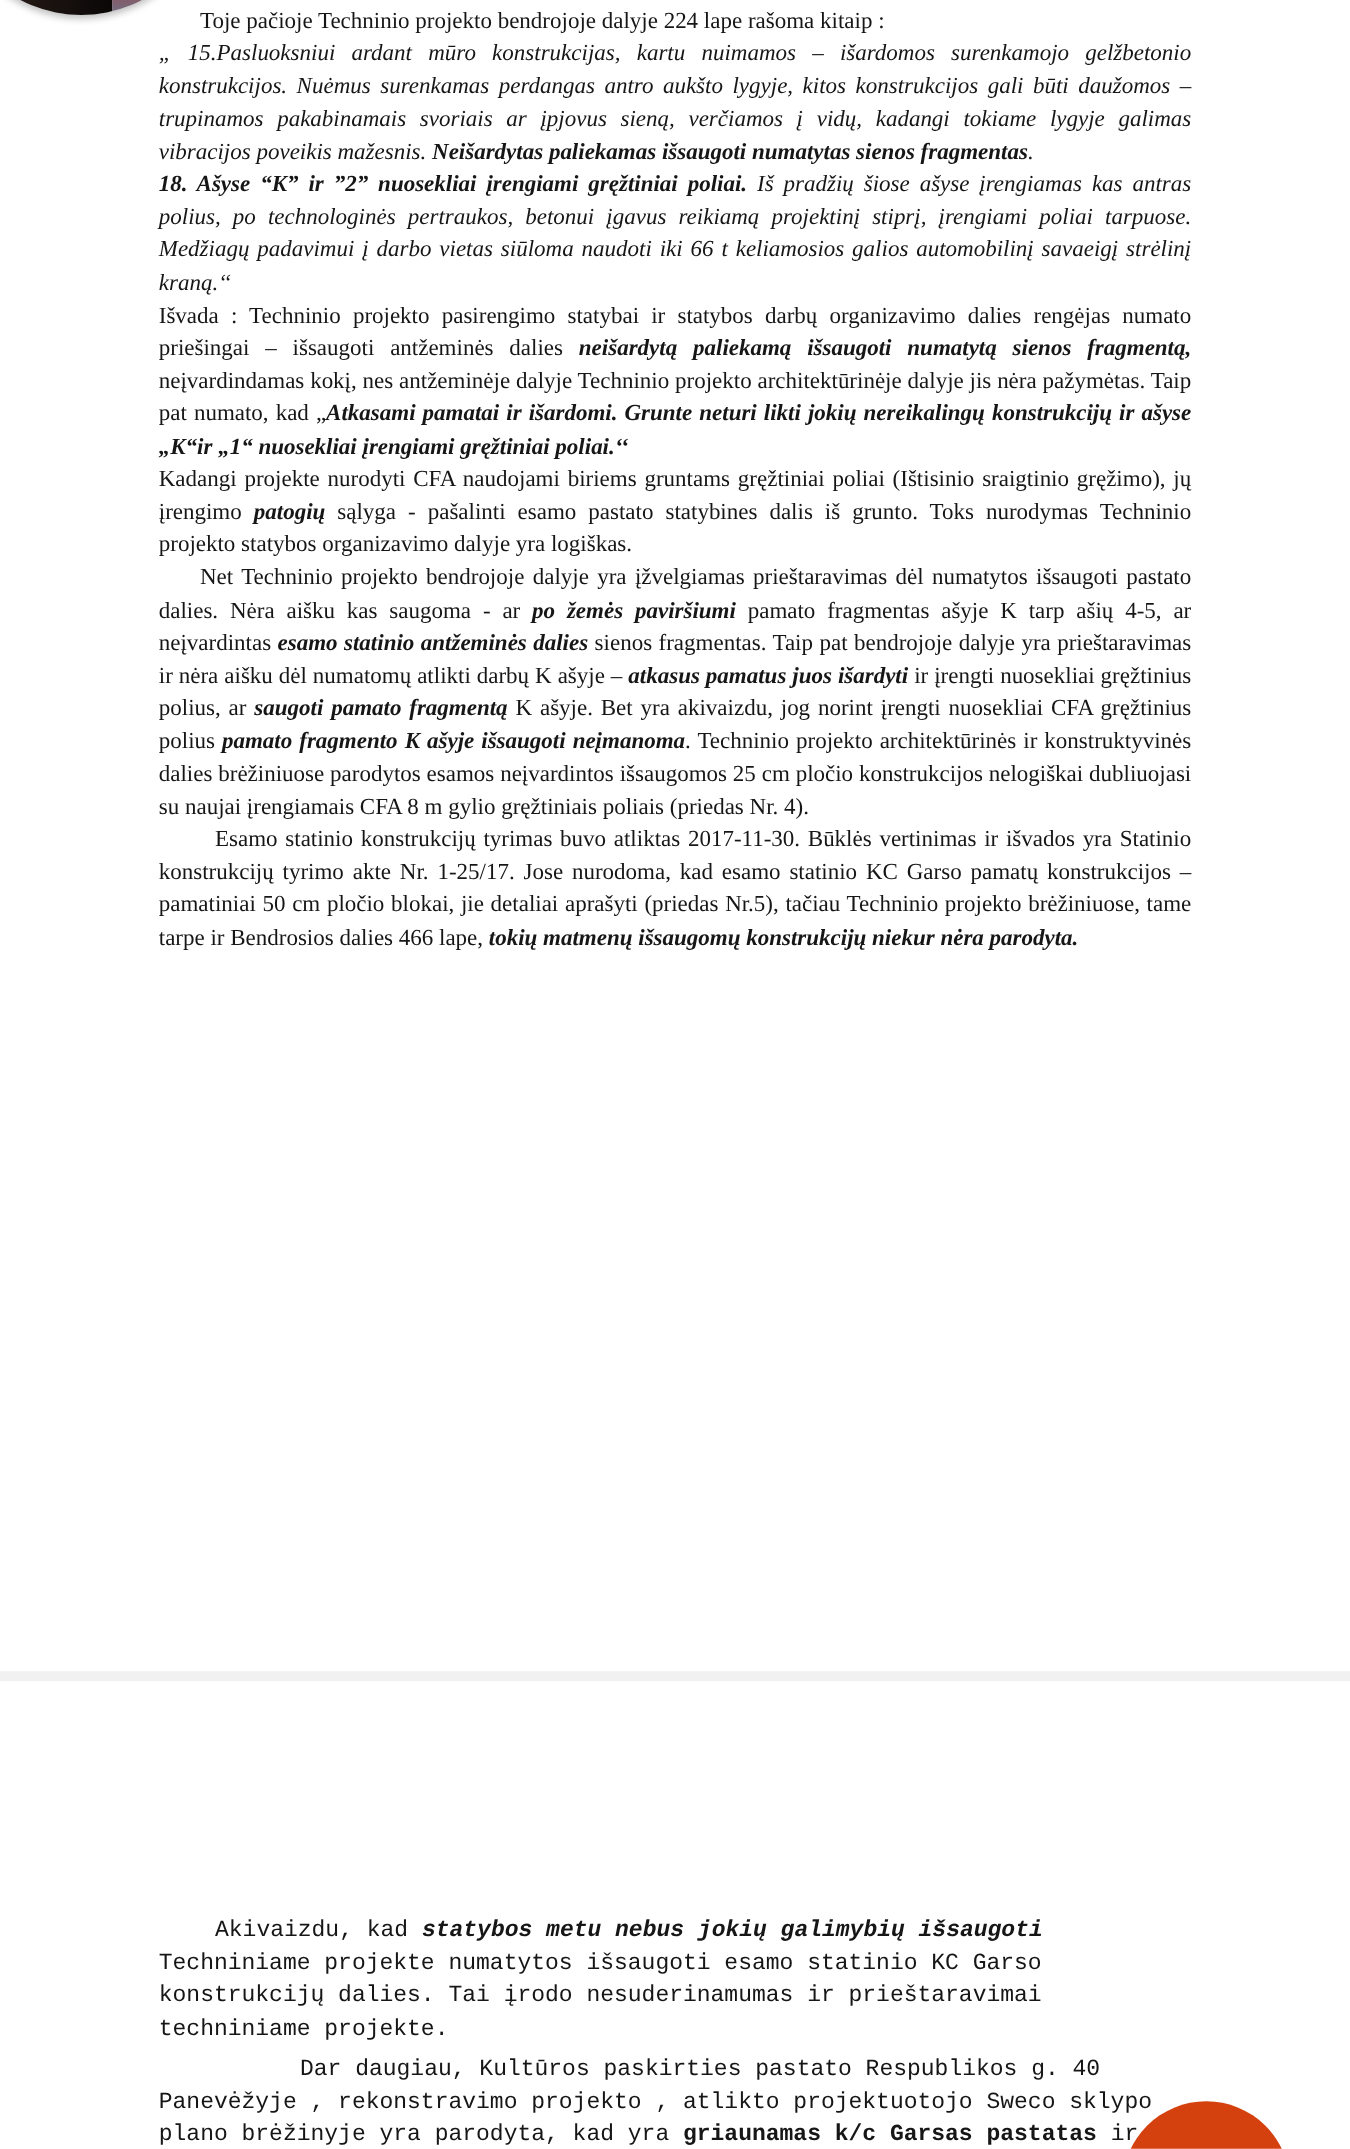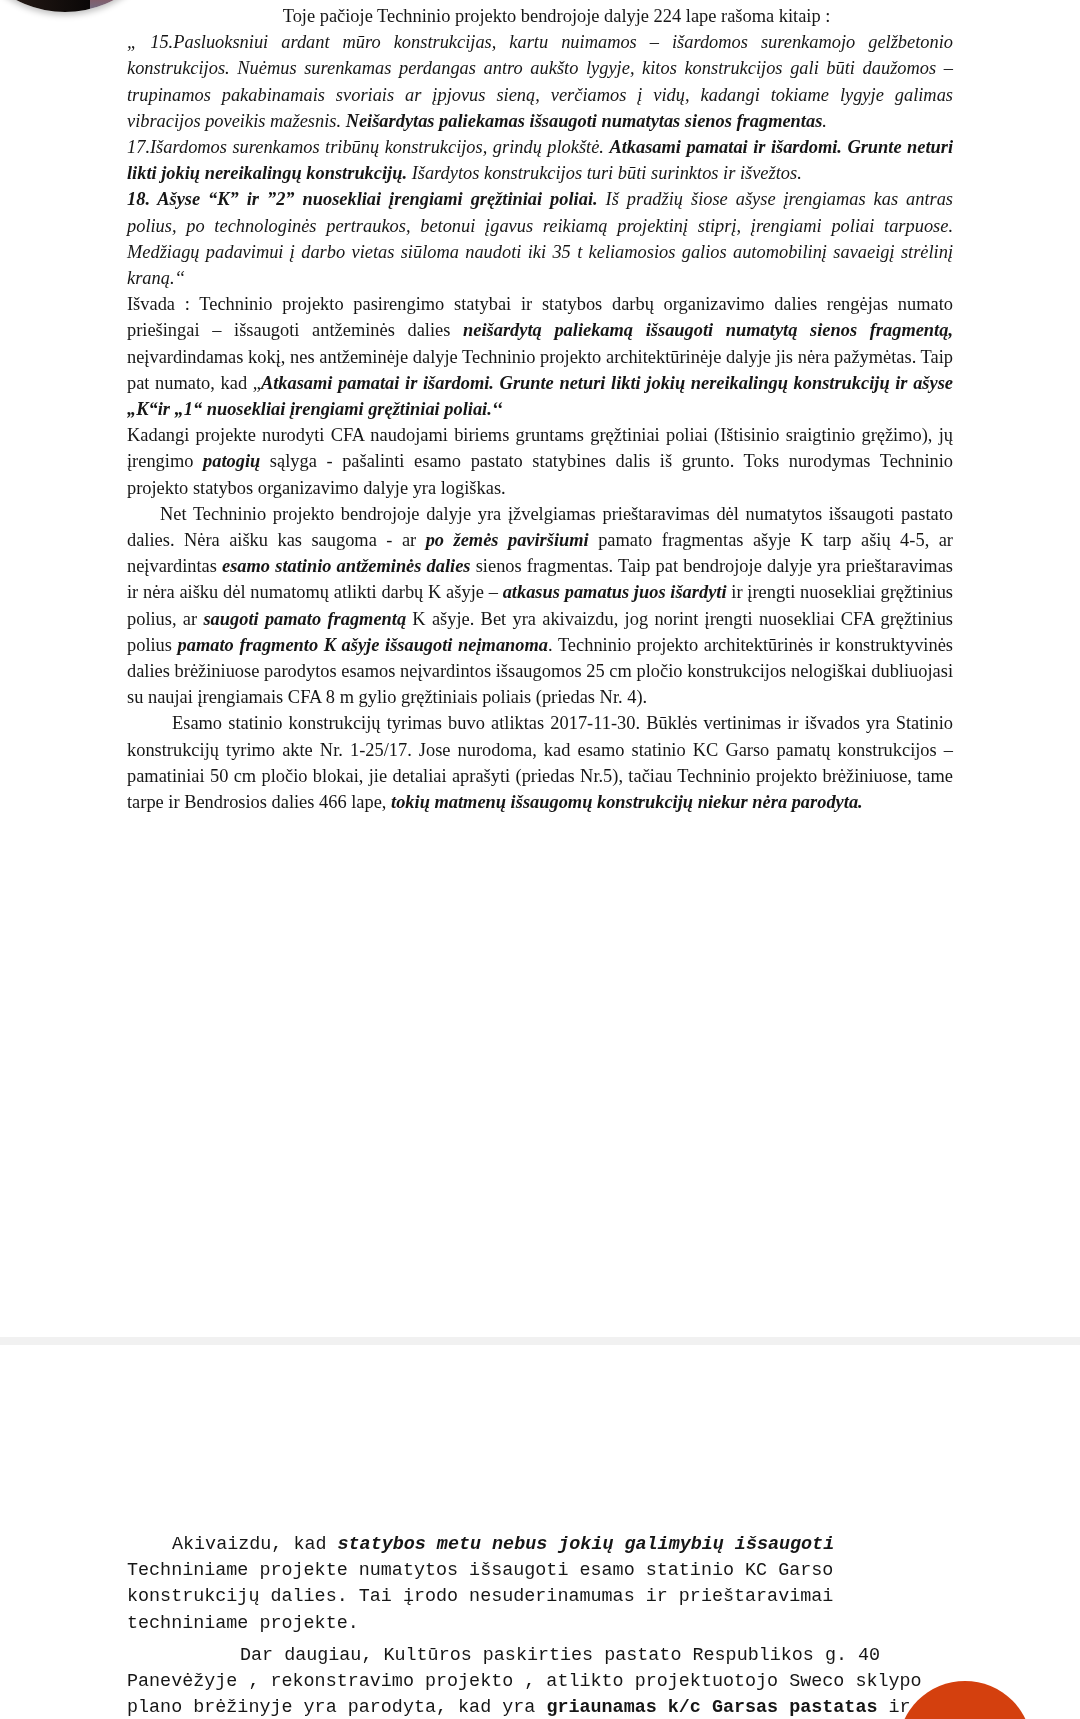--- a/index.html
+++ b/index.html
@@ -46,21 +46,21 @@
     }
     .text-block p {
       margin: 0;
     }
     .indent { text-indent: 33px; }
     .indent-lg { text-indent: 45px; }
     .indent-xl { text-indent: 113px; }
     .it { font-style: italic; }
     .b { font-weight: bold; }
     .bi { font-weight: bold; font-style: italic; }
-    .left { text-align: center; }
+    .left { text-align: left; }
 
     .block-page1 { top: 3px; }
     .block-page2 { top: 1532px; width: 830px; text-align: left; font-family: Liberation Mono, monospace; }
 
     .orange-circle {
       position: absolute;
       left: 898px;
       top: 1681px;
       width: 134px;
       height: 134px;
@@ -72,22 +72,21 @@
 <body>
 
 <div class="avatar-corner">
   <div class="dark"></div>
   <div class="red"></div>
 </div>
 
 <div class="text-block block-page1">
   <p class="indent left">Toje  pačioje Techninio projekto bendrojoje  dalyje  224 lape rašoma kitaip :</p>
   <p class="it"><span>„ 15.Pasluoksniui ardant mūro konstrukcijas, kartu nuimamos – išardomos surenkamojo gelžbetonio konstrukcijos. Nuėmus surenkamas perdangas antro aukšto lygyje, kitos konstrukcijos gali būti daužomos – trupinamos pakabinamais svoriais ar įpjovus sieną, verčiamos į vidų, kadangi tokiame lygyje galimas vibracijos poveikis mažesnis. </span><span class="bi">Neišardytas paliekamas išsaugoti numatytas sienos fragmentas</span><span>.</span></p>
-  <p class="it"><span>17.Išardomos surenkamos tribūnų konstrukcijos, grindų plokštė. </span><span class="bi">Atkasami pamatai ir išardomi. Grunte neturi likti jokių nereikalingų konstrukcijų.</span><span> Išardytos konstrukcijos turi būti surinktos ir išvežtos.</span></p>
-  <p class="it"><span class="bi">18. Ašyse “K” ir ”2” nuosekliai įrengiami gręžtiniai poliai.</span><span> Iš pradžių šiose ašyse įrengiamas kas antras polius, po technologinės pertraukos, betonui įgavus reikiamą projektinį stiprį, įrengiami poliai tarpuose. Medžiagų padavimui į darbo vietas siūloma naudoti iki 35 t keliamosios galios automobilinį savaeigį strėlinį kraną.‘‘</span></p>
+  <p class="it"><span class="bi">18. Ašyse “K” ir ”2” nuosekliai įrengiami gręžtiniai poliai.</span><span> Iš pradžių šiose ašyse įrengiamas kas antras polius, po technologinės pertraukos, betonui įgavus reikiamą projektinį stiprį, įrengiami poliai tarpuose. Medžiagų padavimui į darbo vietas siūloma naudoti iki 66 t keliamosios galios automobilinį savaeigį strėlinį kraną.‘‘</span></p>
   <p><span>Išvada :  Techninio projekto pasirengimo statybai ir statybos darbų organizavimo dalies  rengėjas numato priešingai – išsaugoti antžeminės dalies </span><span class="bi">neišardytą paliekamą išsaugoti numatytą sienos fragmentą,</span><span> neįvardindamas kokį, nes antžeminėje dalyje Techninio projekto architektūrinėje dalyje jis nėra  pažymėtas. Taip pat numato, kad  „</span><span class="bi">Atkasami pamatai ir išardomi. Grunte neturi likti jokių nereikalingų konstrukcijų ir ašyse „K“ir „1“ nuosekliai įrengiami gręžtiniai poliai.‘‘</span></p>
   <p><span>Kadangi projekte nurodyti CFA naudojami biriems gruntams gręžtiniai poliai (Ištisinio sraigtinio gręžimo),  jų įrengimo </span><span class="bi">patogių</span><span> sąlyga - pašalinti esamo pastato statybines dalis iš grunto. Toks nurodymas Techninio projekto statybos organizavimo dalyje yra logiškas.</span></p>
   <p class="indent"><span>Net  Techninio projekto bendrojoje  dalyje yra įžvelgiamas prieštaravimas dėl numatytos išsaugoti pastato dalies. Nėra aišku kas saugoma - ar </span><span class="bi">po žemės paviršiumi</span><span> pamato fragmentas ašyje K tarp ašių 4-5, ar neįvardintas </span><span class="bi">esamo statinio antžeminės dalies</span><span> sienos fragmentas. Taip pat bendrojoje dalyje yra prieštaravimas ir nėra aišku dėl numatomų atlikti darbų K ašyje – </span><span class="bi">atkasus pamatus juos išardyti</span><span> ir įrengti nuosekliai gręžtinius polius, ar  </span><span class="bi">saugoti pamato fragmentą</span><span> K ašyje.  Bet yra akivaizdu, jog norint įrengti nuosekliai CFA gręžtinius polius </span><span class="bi">pamato fragmento K ašyje išsaugoti neįmanoma</span><span>. Techninio projekto architektūrinės ir konstruktyvinės dalies brėžiniuose parodytos esamos neįvardintos išsaugomos 25 cm pločio konstrukcijos nelogiškai dubliuojasi su naujai įrengiamais CFA 8 m gylio gręžtiniais poliais (priedas Nr. 4).</span></p>
   <p class="indent-lg"><span>Esamo statinio konstrukcijų tyrimas buvo atliktas 2017-11-30. Būklės vertinimas ir išvados yra   Statinio konstrukcijų tyrimo akte Nr. 1-25/17. Jose nurodoma, kad esamo statinio KC Garso pamatų konstrukcijos – pamatiniai 50 cm pločio blokai, jie detaliai aprašyti (priedas Nr.5), tačiau Techninio projekto brėžiniuose, tame tarpe ir Bendrosios dalies 466 lape, </span><span class="bi">tokių matmenų išsaugomų konstrukcijų niekur nėra parodyta.</span></p>
 </div>
 
 <div class="page-divider"></div>
 
 <div class="text-block block-page2">
   <p class="indent-lg"><span>Akivaizdu, kad </span><span class="bi">statybos metu nebus jokių galimybių išsaugoti</span><span> Techniniame projekte numatytos išsaugoti esamo statinio KC Garso konstrukcijų dalies. Tai įrodo nesuderinamumas ir prieštaravimai  techniniame projekte.</span></p>

